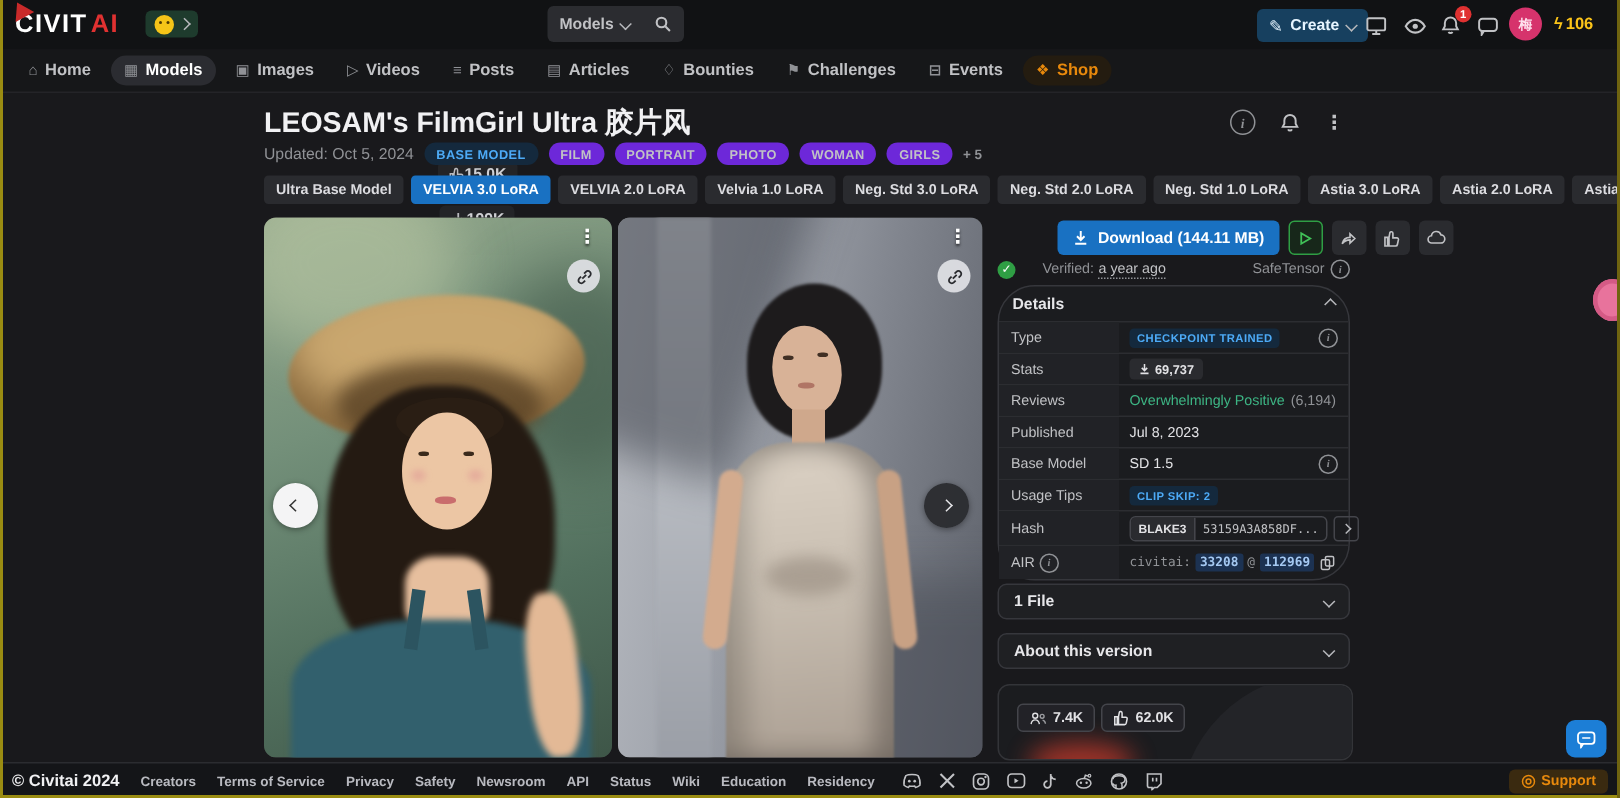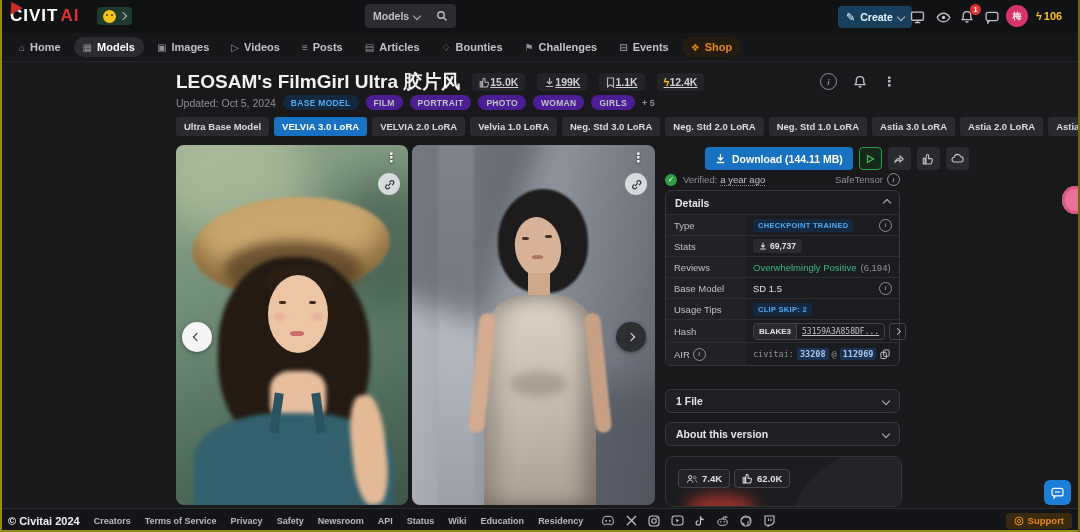--- a/index.html
+++ b/index.html
@@ -28,21 +28,21 @@
   .nav-item{height:20px;padding:0 9px;border-radius:12px;gap:5px;font-size:11px;font-weight:bold;color:#c1c2c5;display:flex;align-items:center;cursor:pointer;}
   .nav-item .nicon{font-size:10px;color:#909296;}
   .nav-item.active{background:#2b2c31;color:#fff;}
   .nav-item.shop{color:#e8890c;background:#241c10;}
   .nav-item.shop .nicon{color:#e8890c;}
   
   .page-title{font-size:19px;font-weight:bold;color:#f1f1f3;}
   .stat-chip{background:#232427;border-radius:4px;height:18px;padding:0 7px;gap:0;font-size:10.5px;font-weight:bold;color:#cfd0d4;text-decoration:underline;}
   .icon-circle-i{width:15px;height:15px;border:1.2px solid #909296;border-radius:50%;color:#909296;font-size:9px;font-weight:bold;display:flex;align-items:center;justify-content:center;font-family:"Liberation Serif",serif;font-style:italic;}
   .muted{color:#909296;}
-  .tag-chip{background:#4c1d95;border-radius:10px;height:15px;padding:0 8px;font-size:8.5px;font-weight:bold;color:#c1c2c5;letter-spacing:.3px;display:flex;align-items:center;}
+  .tag-chip{background:#6d28d9;border-radius:10px;height:15px;padding:0 8px;font-size:8.5px;font-weight:bold;color:#c1c2c5;letter-spacing:.3px;display:flex;align-items:center;}
   .tag-chip.blue{background:#14293d;color:#4dabf7;}
   .tag-more{font-size:9px;color:#909296;font-weight:bold;}
   .vtab{background:#2a2b2f;border-radius:3px;height:19px;padding:0 8px;font-size:9.5px;font-weight:bold;color:#dcdce0;display:flex;align-items:center;white-space:nowrap;cursor:pointer;}
   .vtab.sel{background:#1971c2;color:#fff;}
   
   .chev{display:inline-block;width:5px;height:5px;border-right:1.5px solid #b8b9bd;border-bottom:1.5px solid #b8b9bd;}
   .chev.d{transform:rotate(45deg);} .chev.u{transform:rotate(-135deg);} .chev.r{transform:rotate(-45deg);} .chev.l{transform:rotate(135deg);}
   
   .shot{border-radius:8px;overflow:hidden;background:#333;}
   .shot > div{position:absolute;}
@@ -56,21 +56,21 @@
   .check-circle{width:12px;height:12px;border-radius:50%;background:#2f9e44;color:#fff;font-size:8px;display:flex;align-items:center;justify-content:center;}
   .panel{border:1px solid #36373c;border-radius:6px;background:#1b1c1f;box-sizing:border-box;}
   .panel-head{height:23px;display:flex;align-items:center;justify-content:space-between;padding:0 9px;font-size:10.5px;font-weight:bold;color:#e6e6e9;}
   .drow{display:flex;border-top:1px solid #2c2d31;min-height:20px;align-items:stretch;}
   .dlabel{width:72px;flex:none;padding-left:8px;font-size:9.5px;color:#c1c2c5;background:#212226;display:flex;align-items:center;gap:3px;}
   .dval{flex:1;padding:0 7px;font-size:9.5px;color:#e2e2e5;display:flex;align-items:center;gap:4px;}
   .chip-blue{background:#14293d;color:#4dabf7;font-size:7.5px;font-weight:bold;border-radius:3px;padding:2px 5px;letter-spacing:.3px;}
   .chip-gray{background:#2a2b2f;border-radius:3px;padding:2px 6px;font-size:8.5px;font-weight:bold;color:#e2e2e5;display:inline-flex;align-items:center;gap:3px;}
   .hash-group{display:flex;align-items:center;border:1px solid #44454b;border-radius:4px;overflow:hidden;height:15px;}
   .hash-algo{background:#2a2b2f;padding:0 5px;font-size:8px;font-weight:bold;color:#e2e2e5;height:100%;display:flex;align-items:center;border-right:1px solid #44454b;}
-  .hash-val{padding:0 5px;font-size:8px;color:#c1c2c5;font-family:"DejaVu Sans Mono",monospace;text-decoration:underline;}
+  .hash-val{padding:0 5px;font-size:8px;color:#c1c2c5;font-family:"DejaVu Sans Mono",monospace;}
   .mini-sq{width:15px;height:15px;border:1px solid #44454b;border-radius:3px;display:flex;align-items:center;justify-content:center;}
   .air-code{font-family:"DejaVu Sans Mono",monospace;font-size:8.5px;color:#909296;display:flex;align-items:center;gap:3px;}
   .air-hl{background:#1c3252;color:#a5c9f2;font-weight:bold;padding:1px 3px;border-radius:2px;}
   .accordion{border:1px solid #36373c;border-radius:6px;background:#1f2023;height:24px;display:flex;align-items:center;justify-content:space-between;padding:0 10px;font-size:10.5px;font-weight:bold;color:#e6e6e9;box-sizing:border-box;}
   .gcard{border:1px solid #333438;border-radius:8px;background:#1b1c1f;overflow:hidden;}
   .count-chip{background:rgba(35,36,40,.9);border:1px solid #44454b;border-radius:4px;height:17px;padding:0 7px;gap:4px;font-size:9.5px;font-weight:bold;color:#e2e2e5;display:flex;align-items:center;}
   
   .footer{left:0;top:508px;width:1080px;height:24px;background:#141518;border-top:1px solid #2b2c30;display:flex;align-items:center;padding:0 8px;box-sizing:border-box;gap:14px;}
   .f-copy{color:#f1f1f3;font-size:11px;font-weight:bold;white-space:nowrap;}
   .f-link{color:#b9bac0;font-size:9px;font-weight:bold;white-space:nowrap;cursor:pointer;}
@@ -182,21 +182,21 @@
     <div class="nav-item">
         <span class="nicon">⊟</span>
         <span>Events</span>
       </div>
     <div class="nav-item shop">
         <span class="nicon">❖</span>
         <span>Shop</span>
       </div>
   </div>
 
-  <div class="abs flex" style="left:176px;top:69px;gap:12px;">
+  <div class="abs flex" style="left:176px;top:69px;gap:12px;flex-direction:column;">
     <span class="page-title">LEOSAM's FilmGirl Ultra 胶片风</span>
     <span class="flex stat-chip">
       <svg width="11" height="11" viewBox="0 0 12 12">
           <path d="M1.3 5.2h1.8V11H1.3zM4 11h4.4c.6 0 1.1-.4 1.2-1l.7-3.2c.1-.6-.3-1.2-1-1.2H6.6V2.5c0-1.1-1.6-1.4-2-.4L4 5.2z" fill="none" stroke="#b9babe" stroke-width="1.1"></path>
         </svg>
       <span>15.0K</span>
     </span>
     <span class="flex stat-chip">
       <svg width="11" height="11" viewBox="0 0 11 11">
           <path d="M5.5 1v5.5M3 4.5L5.5 7 8 4.5M1.8 9.5h7.4" fill="none" stroke="#b9babe" stroke-width="1.2"></path>
@@ -329,27 +329,27 @@
     </div>
     <div class="sq-btn">
       <svg width="13" height="11" viewBox="0 0 13 11">
           <path d="M3.6 9a2.4 2.4 0 01-.3-4.8 3.3 3.3 0 016.4-.6A2.2 2.2 0 019.3 9z" fill="none" stroke="#c1c2c5" stroke-width="1.1"></path>
         </svg>
     </div>
   </div>
 
   <div class="abs flex" style="left:665px;top:173px;width:235px;">
     <span class="check-circle">✓</span>
-    <span class="muted" style="font-size:9.5px;margin-left:6px;">Verified:</span>
+    <span class="muted" style="font-size:9.5px;margin-left:18px;">Verified:</span>
     <span style="font-size:9.5px;color:#c1c2c5;margin-left:3px;border-bottom:1px dotted #909296;">a year ago</span>
     <span class="muted" style="font-size:9.5px;margin-left:auto;">SafeTensor</span>
     <span class="icon-circle-i" style="width:11px;height:11px;font-size:7px;margin-left:4px;">i</span>
   </div>
 
-  <div class="abs panel" style="left:665px;top:190px;width:235px;">
+  <div class="abs panel" style="left:665px;top:190px;width:235px;border-radius:25px;">
     <div class="panel-head">
       <span>Details</span>
       <span class="chev u"></span>
     </div>
     <div class="drow">
       <div class="dlabel">Type</div>
       <div class="dval">
           <span class="chip-blue">CHECKPOINT TRAINED</span>
           <span class="icon-circle-i" style="width:11px;height:11px;font-size:7px;margin-left:auto;">i</span>
         </div>
@@ -363,20 +363,26 @@
             </svg>
             <span>69,737</span>
           </span>
         </div>
     </div>
     <div class="drow">
       <div class="dlabel">Reviews</div>
       <div class="dval">
           <span style="color:#3db584;">Overwhelmingly Positive</span>
           <span class="muted">(6,194)</span>
+        </div>
+    </div>
+    <div class="drow">
+      <div class="dlabel">Published</div>
+      <div class="dval">
+          <span>Jul 8, 2023</span>
         </div>
     </div>
     <div class="drow">
       <div class="dlabel">Base Model</div>
       <div class="dval">
           <span>SD 1.5</span>
           <span class="icon-circle-i" style="width:11px;height:11px;font-size:7px;margin-left:auto;">i</span>
         </div>
     </div>
     <div class="drow">

